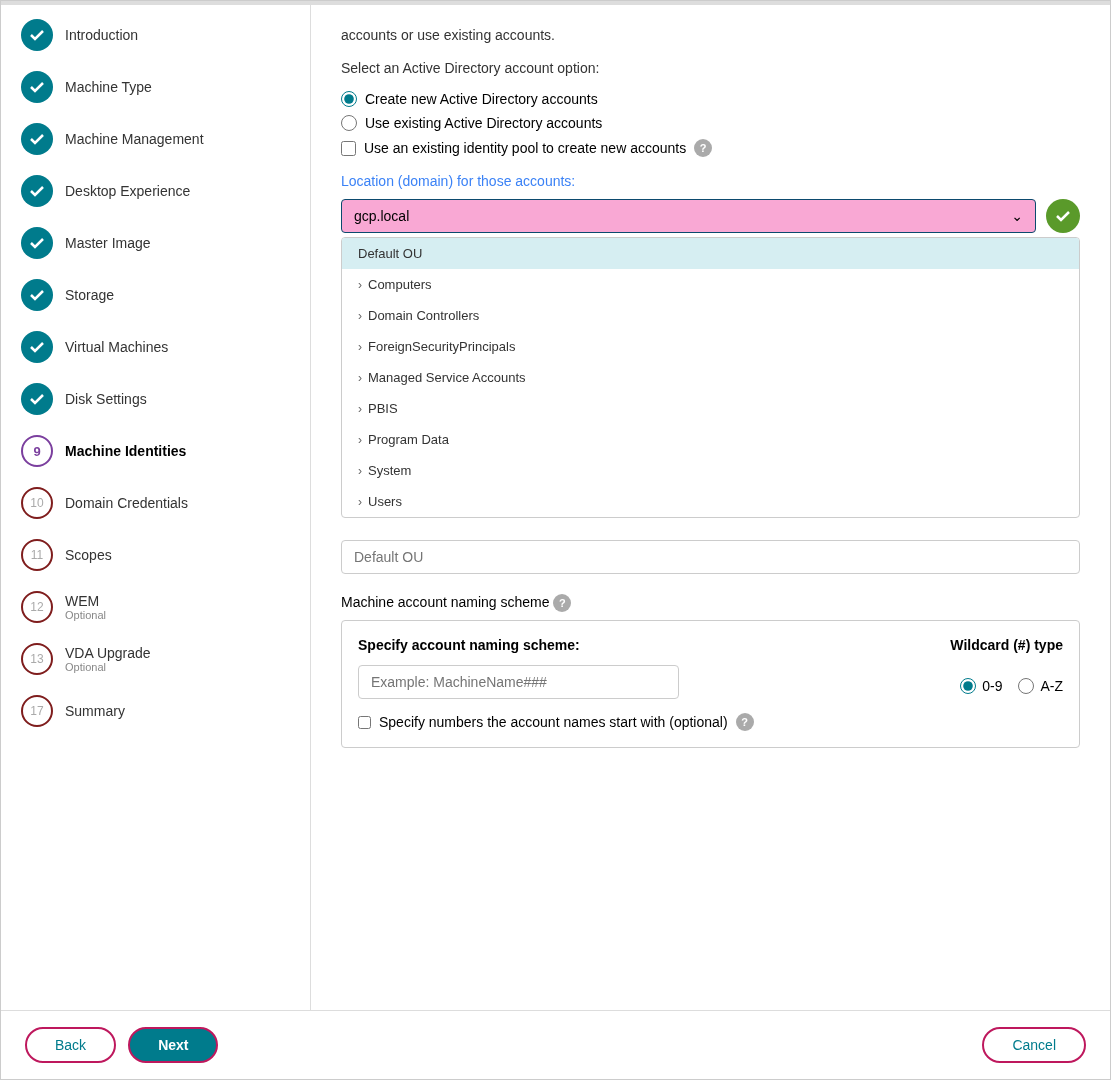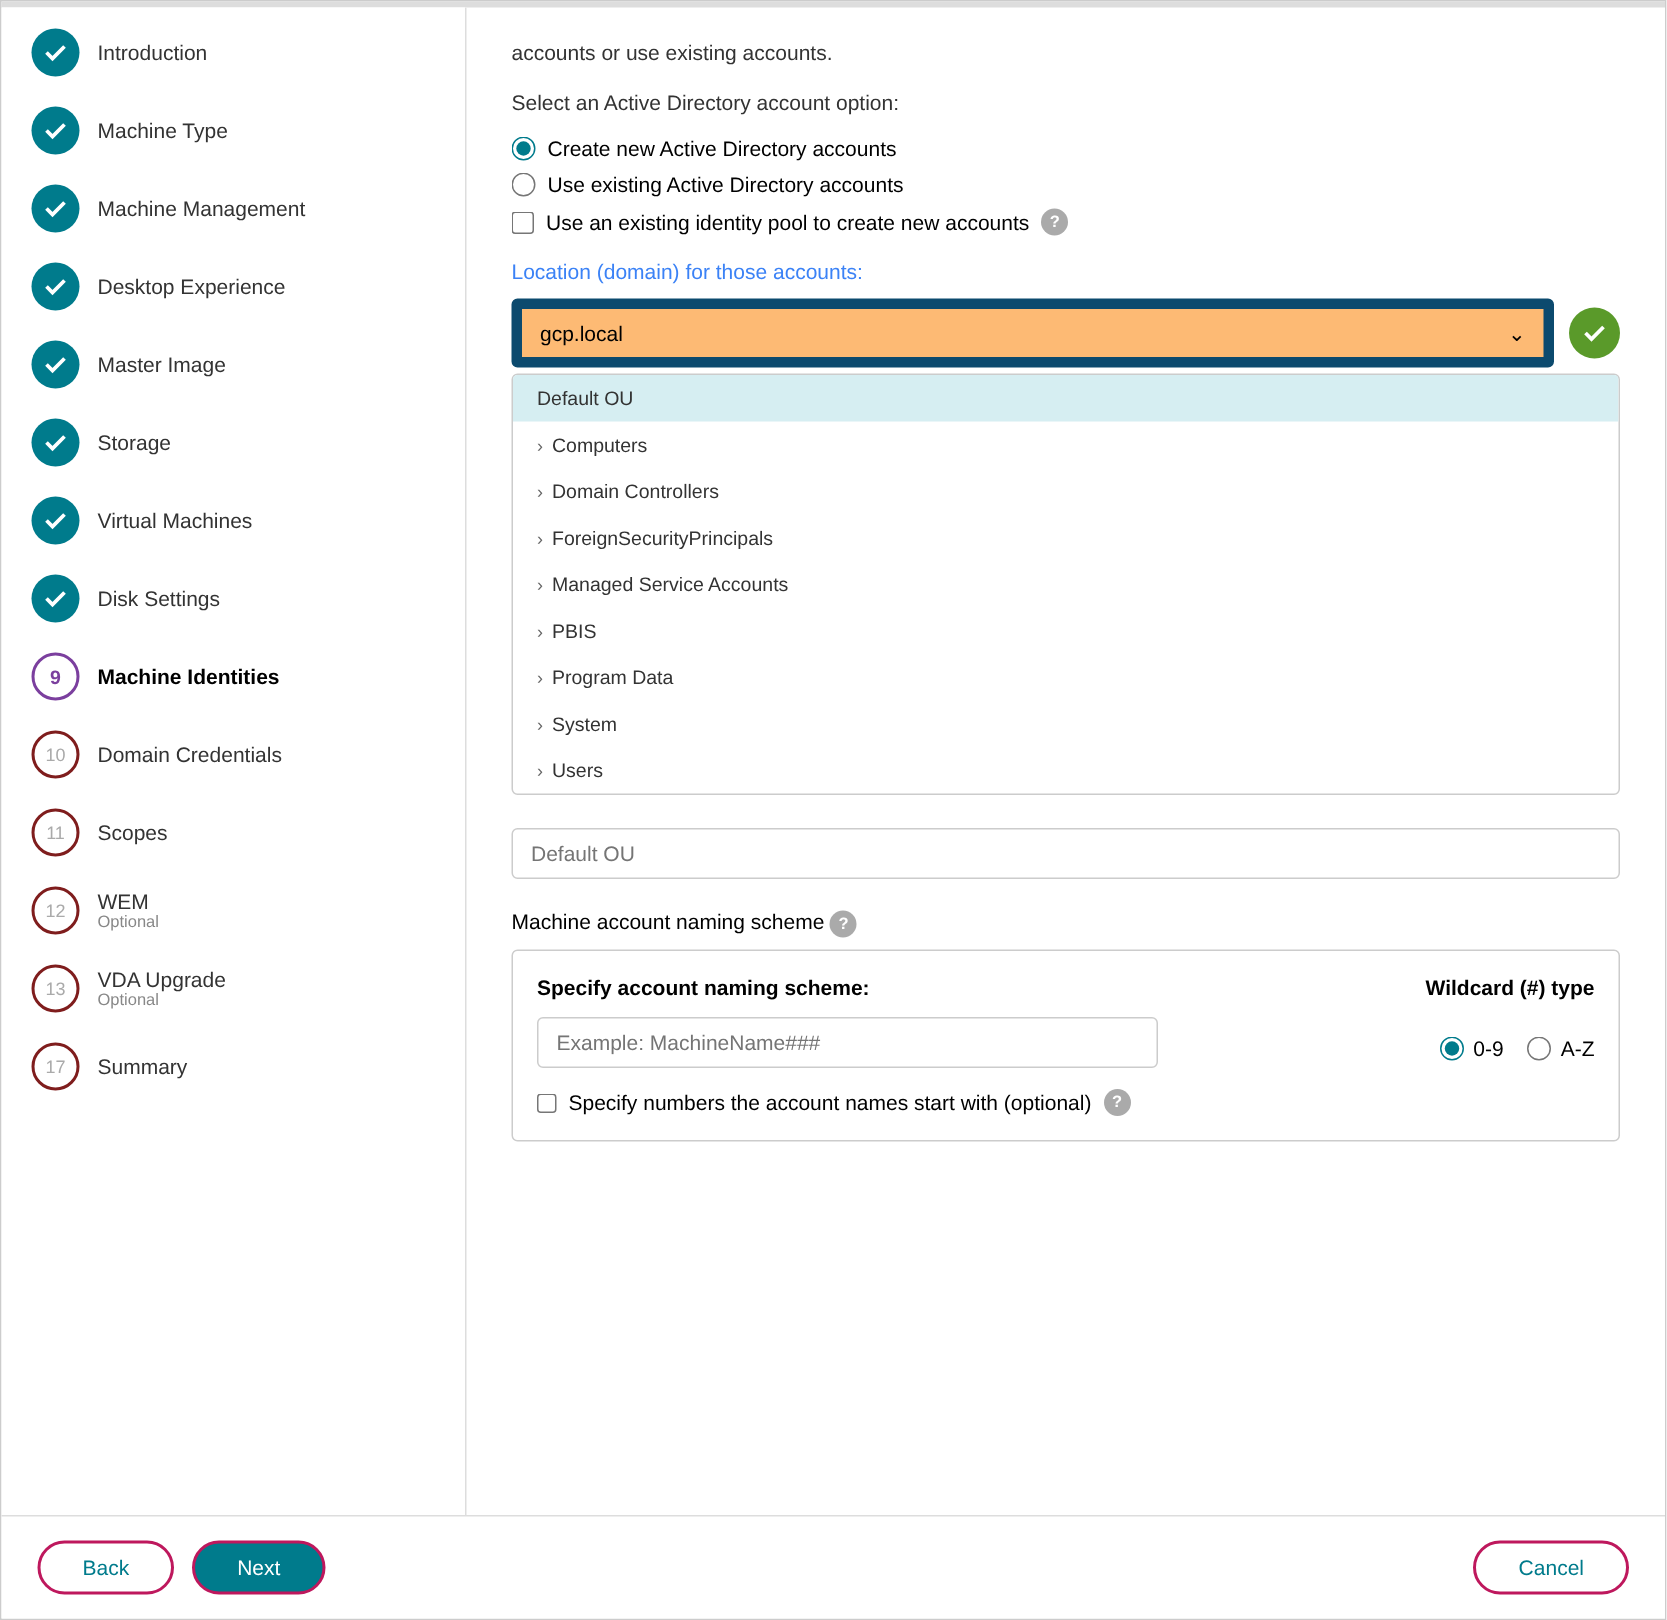--- a/index.html
+++ b/index.html
@@ -136,28 +136,28 @@
       color: #3b82f6;
     }
     .domain-row {
       display: flex;
       align-items: center;
       gap: 10px;
       margin-bottom: 0;
     }
     .domain-select {
       flex: 1;
-      border: 7px solid #0c4a6e;
+      border: 1px solid #0c4a6e;
       border-radius: 4px;
       padding: 8px 12px;
       font-size: 14px;
       display: flex;
       align-items: center;
       justify-content: space-between;
-      background: #fdba74;
+      background: #f9a8d4;
       cursor: pointer;
     }
     .domain-check {
       width: 34px;
       height: 34px;
       background: #5a9a2a;
       border-radius: 50%;
       display: flex;
       align-items: center;
       justify-content: center;
@@ -226,21 +226,21 @@
     }
     .wildcard-label {
       font-weight: bold;
       font-size: 14px;
     }
     .naming-input {
       border: 1px solid #ccc;
       border-radius: 4px;
       padding: 8px 12px;
       font-size: 14px;
-      width: 414px;
+      width: 321px;
       color: #999;
     }
     .wildcard-options {
       display: flex;
       align-items: center;
       gap: 16px;
       margin-top: 8px;
     }
     .wildcard-option {
       display: flex;
@@ -278,20 +278,21 @@
       font-size: 14px;
       cursor: pointer;
       border: 2px solid #be185d;
       background: #fff;
       color: #007B8C;
       font-weight: 500;
     }
     .btn.primary {
       background: #007B8C;
       color: #fff;
+      font-weight: bold;
     }
     .top-border {
       height: 4px;
       background: #ddd;
     }
   </style>
 </head>
 <body>
 
 <div class="window">

